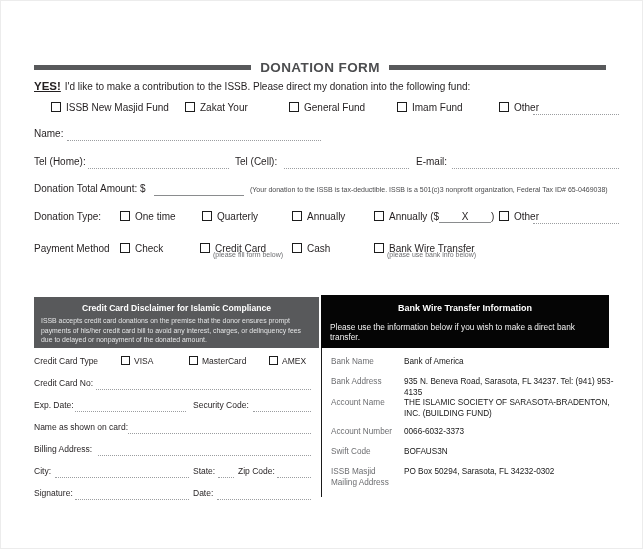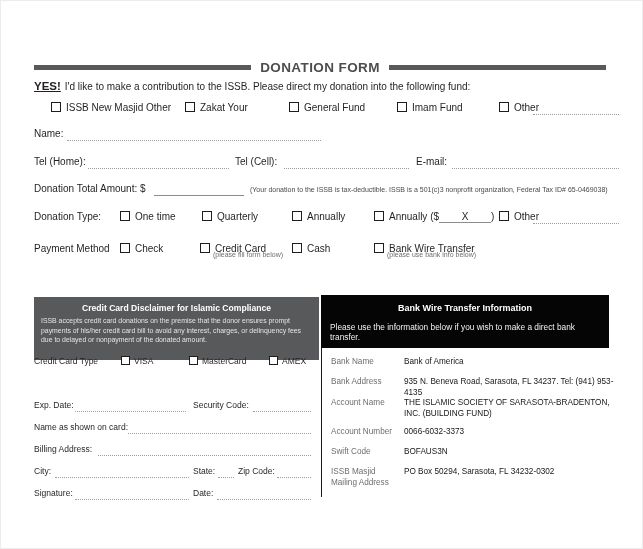--- a/index.html
+++ b/index.html
@@ -12,21 +12,21 @@
       margin-right:5px;vertical-align:-1px;background:#fff;}
   .cb.small{width:7px;height:7px;margin-right:4px;}
   .line{position:absolute;border-bottom:1px dotted #9b9da0;height:11px;}
   .sline{position:absolute;border-bottom:1px solid #8a8c8e;height:11px;}
   .hdr{position:absolute;top:59px;left:33px;width:572px;display:flex;align-items:center;gap:9px;}
   .hbar{flex:1;height:5px;background:#58595b;}
   .htitle{font-size:13.5px;font-weight:bold;color:#4c4d4f;letter-spacing:.4px;}
   .yes{font-weight:bold;font-size:11.5px;text-decoration:underline;margin-right:4px;}
   .note-sm{font-size:7px;color:#4a4a4c;}
   .panel{position:absolute;box-sizing:border-box;}
-  .panel-gray{left:33px;top:296px;width:285px;height:63px;background:#58595b;color:#fff;}
+  .panel-gray{left:33px;top:296px;width:285px;height:51px;background:#58595b;color:#fff;}
   .panel-gray .ptitle{font-size:8.6px;font-weight:bold;text-align:center;margin-top:6px;}
   .panel-gray .pbody{font-size:6.9px;line-height:1.4;color:#e3e4e5;padding:3px 7px 0 7px;text-align:left;}
   .panel-black{left:320px;top:294px;width:288px;height:53px;background:#050505;color:#fff;}
   .panel-black .ptitle{font-size:9px;font-weight:bold;text-align:center;margin-top:8px;}
   .panel-black .pbody{font-size:8.3px;color:#f2f2f2;padding:9px 9px 0 9px;text-align:left;}
   .sm{font-size:8.5px;}
   .bank-label{position:absolute;left:330px;width:68px;font-size:8.2px;color:#6d6e71;line-height:1.35;}
   .bank-value{position:absolute;left:403px;width:213px;font-size:8.2px;color:#171717;line-height:1.35;}
   .vdivider{position:absolute;left:320px;top:347px;width:1px;height:149px;background:#1a1a1a;}
 </style>
@@ -42,21 +42,21 @@
   </div>
 
   <div class="row" style="top:79px;">
     <span class="abs" style="left:33px;">
       <span class="yes">YES!</span><span>I'd like to make a contribution to the ISSB. Please direct my donation into the following fund:</span>
     </span>
   </div>
 
   <div class="row" style="top:101px;">
     <span class="abs" style="left:50px;">
-      <span class="cb"></span><span>ISSB New Masjid Other</span></span>
+      <span class="cb"></span><span>ISSB New Masjid Fund</span></span>
     <span class="abs" style="left:184px;">
       <span class="cb"></span><span>Zakat Your</span></span>
     <span class="abs" style="left:288px;">
       <span class="cb"></span><span>General Fund</span></span>
     <span class="abs" style="left:396px;">
       <span class="cb"></span><span>Imam Fund</span></span>
     <span class="abs" style="left:498px;">
       <span class="cb"></span><span>Other</span></span>
     <span class="line" style="left:532px;width:86px;top:1px;"></span>
   </div>
@@ -127,20 +127,24 @@
   <div class="row sm" style="top:355px;">
     <span class="abs" style="left:33px;">Credit Card Type</span>
     <span class="abs" style="left:120px;">
       <span class="cb small"></span><span>VISA</span></span>
     <span class="abs" style="left:188px;">
       <span class="cb small"></span><span>MasterCard</span></span>
     <span class="abs" style="left:268px;">
       <span class="cb small"></span><span>AMEX</span></span>
   </div>
 
+  <div class="row sm" style="top:377px;">
+    <span class="abs" style="left:33px;">Credit Card No:</span>
+    <span class="line" style="left:95px;width:215px;top:0;"></span>
+  </div>
 
   <div class="row sm" style="top:399px;">
     <span class="abs" style="left:33px;">Exp. Date:</span>
     <span class="line" style="left:74px;width:111px;top:0;"></span>
     <span class="abs" style="left:192px;">Security Code:</span>
     <span class="line" style="left:252px;width:58px;top:0;"></span>
   </div>
 
   <div class="row sm" style="top:421px;">
     <span class="abs" style="left:33px;">Name as shown on card:</span>

